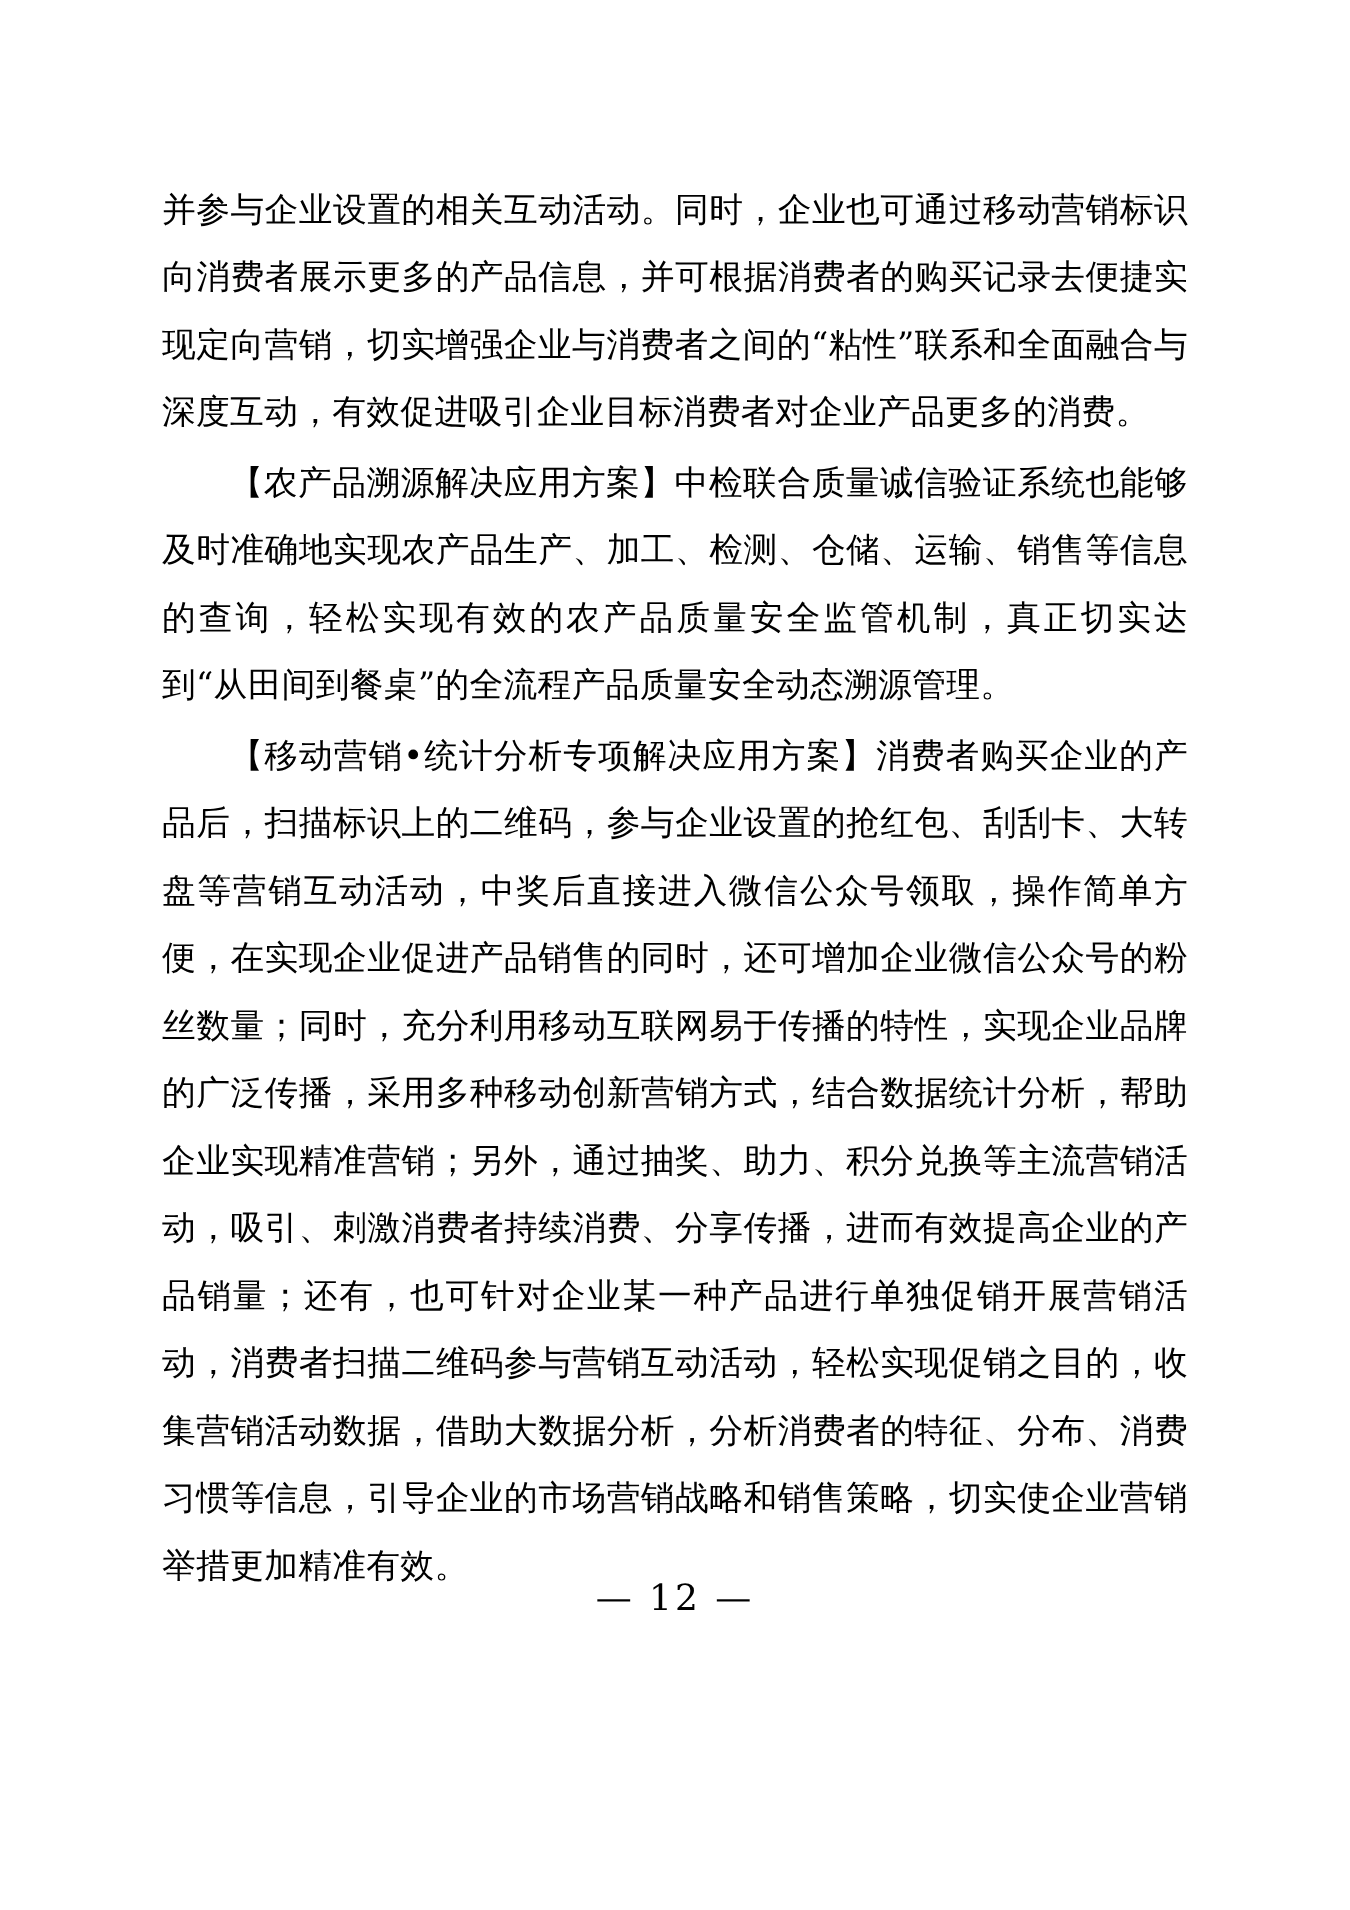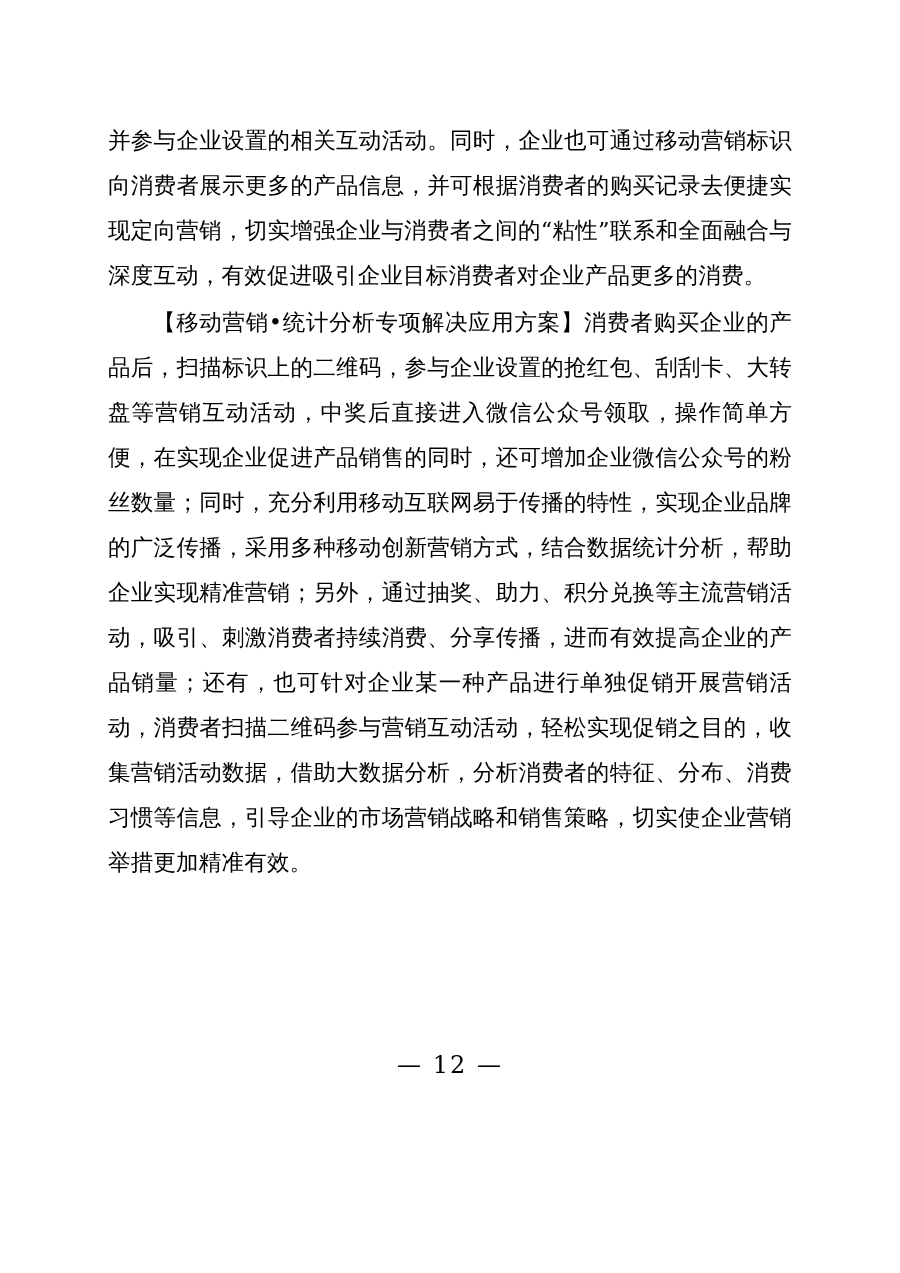--- a/index.html
+++ b/index.html
@@ -50,18 +50,19 @@
   .page-number {
     display: inline-block;
   }
 </style>
 </head>
 <body>
 
 <div class="page">
   <div class="doc-body">
     <p class="para">并参与企业设置的相关互动活动。同时，企业也可通过移动营销标识向消费者展示更多的产品信息，并可根据消费者的购买记录去便捷实现定向营销，切实增强企业与消费者之间的“粘性”联系和全面融合与深度互动，有效促进吸引企业目标消费者对企业产品更多的消费。</p>
+    <p class="para indent">【农产品溯源解决应用方案】中检联合质量诚信验证系统也能够及时准确地实现农产品生产、加工、检测、仓储、运输、销售等信息的查询，轻松实现有效的农产品质量安全监管机制，真正切实达到“从田间到餐桌”的全流程产品质量安全动态溯源管理。</p>
     <p class="para indent">【移动营销•统计分析专项解决应用方案】消费者购买企业的产品后，扫描标识上的二维码，参与企业设置的抢红包、刮刮卡、大转盘等营销互动活动，中奖后直接进入微信公众号领取，操作简单方便，在实现企业促进产品销售的同时，还可增加企业微信公众号的粉丝数量；同时，充分利用移动互联网易于传播的特性，实现企业品牌的广泛传播，采用多种移动创新营销方式，结合数据统计分析，帮助企业实现精准营销；另外，通过抽奖、助力、积分兑换等主流营销活动，吸引、刺激消费者持续消费、分享传播，进而有效提高企业的产品销量；还有，也可针对企业某一种产品进行单独促销开展营销活动，消费者扫描二维码参与营销互动活动，轻松实现促销之目的，收集营销活动数据，借助大数据分析，分析消费者的特征、分布、消费习惯等信息，引导企业的市场营销战略和销售策略，切实使企业营销举措更加精准有效。</p>
   </div>
   <div class="footer">
     <span class="page-number">— 12 —</span>
   </div>
 </div>
 
 </body></html>

